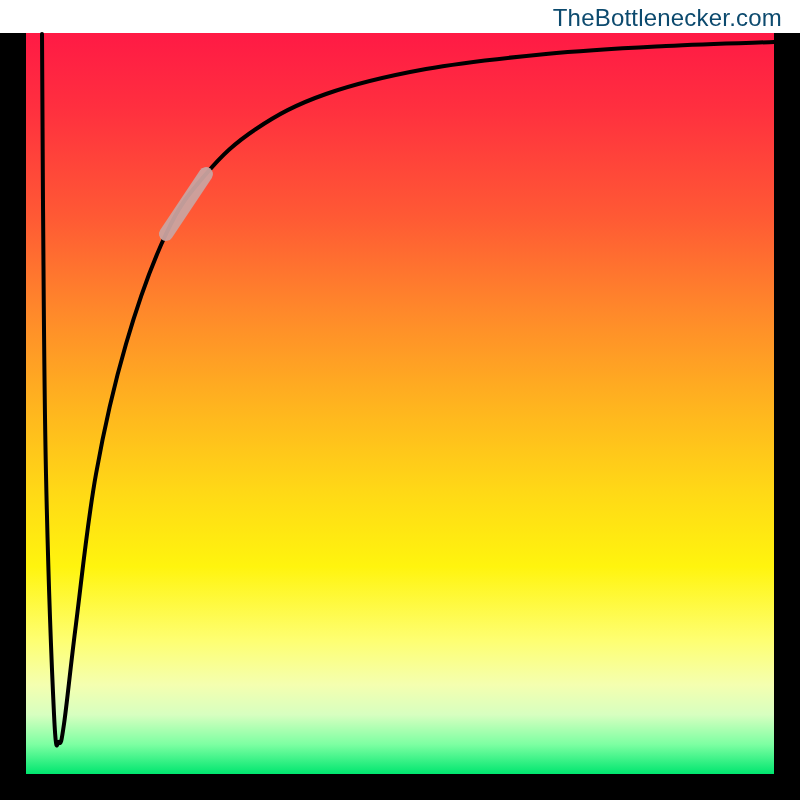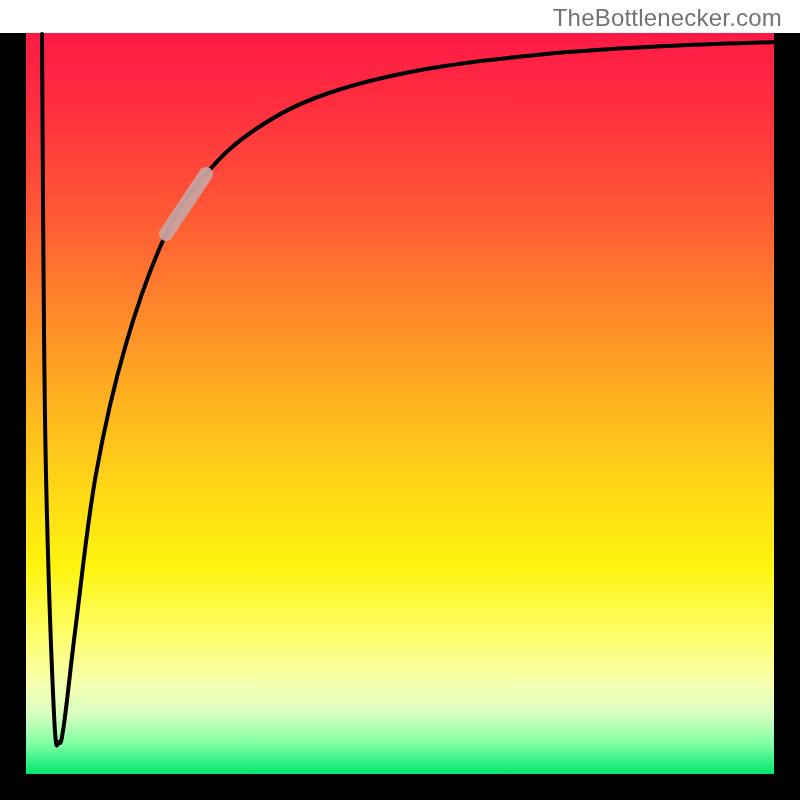--- a/index.html
+++ b/index.html
@@ -13,21 +13,21 @@
   .stage {
     position: relative;
     width: 800px;
     height: 800px;
     overflow: hidden;
   }
   .attribution {
     position: absolute;
     top: 4px;
     right: 18px;
-    color: #737373;
+    color: #0c4a6e;
     font-size: 24px;
     font-weight: 400;
     letter-spacing: 0.2px;
     user-select: none;
   }
   .frame {
     position: absolute;
     left: 0;
     top: 33px;
     width: 800px;

